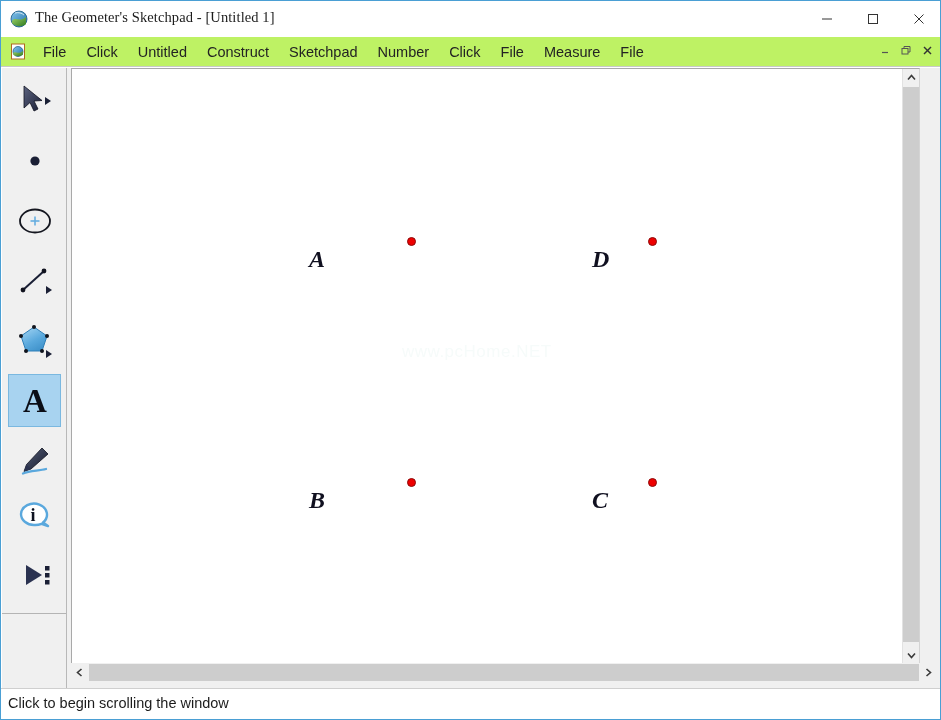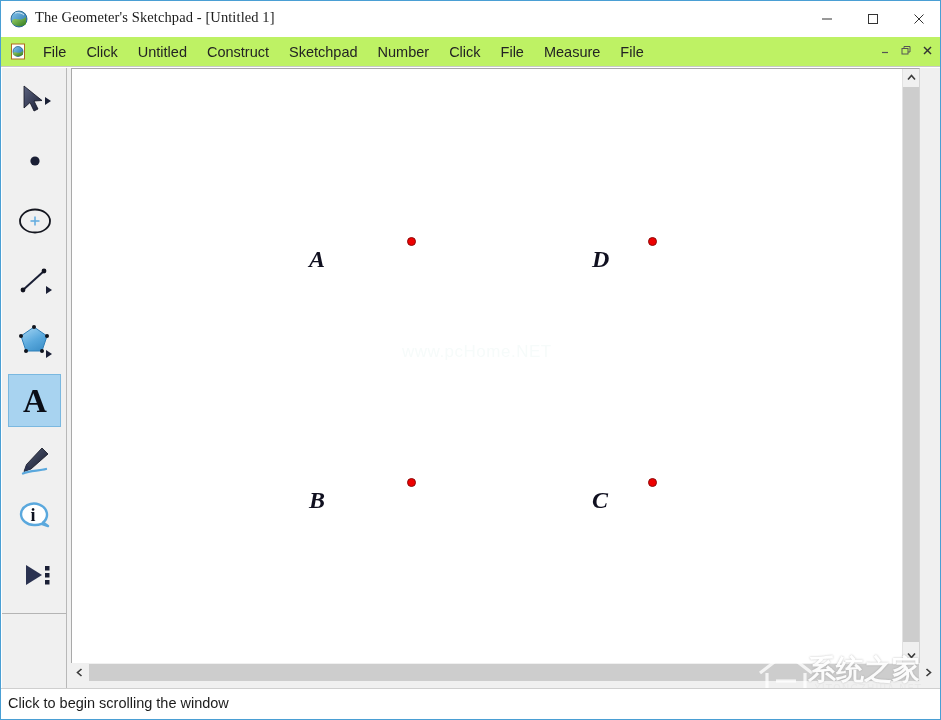--- a/index.html
+++ b/index.html
@@ -543,29 +543,18 @@
       </div>
       <div class="hscroll-thumb"></div>
       <div class="hscroll-right">
         <svg width="7" height="9" viewBox="0 0 7 9">
           <polyline points="1.5,1 5.5,4.5 1.5,8" fill="none" stroke="#3a3a3a" stroke-width="1.6"></polyline>
         </svg>
       </div>
     </div>
   </div>
 
-  <div class="wm-corner">
-    <svg width="186" height="58" viewBox="0 0 186 58" style="position:absolute;left:0;top:0;">
-      <g opacity="0.85" fill="none" stroke="#ffffff" stroke-width="3.2" stroke-linejoin="round">
-        <path d="M8 30 L34 10 L60 30"></path>
-        <path d="M15 30 L15 50 L53 50 L53 30"></path>
-        <path d="M24 38 L44 38"></path>
-      </g>
-    </svg>
-    <div class="wm-corner-text">系统之家</div>
-    <div class="wm-corner-sub">XITONGZHIJIA.NET</div>
-  </div>
 
   <div class="statusbar">
     <span class="status-text">Click to begin scrolling the window</span>
   </div>
 
 </div>
 
 </body></html>

